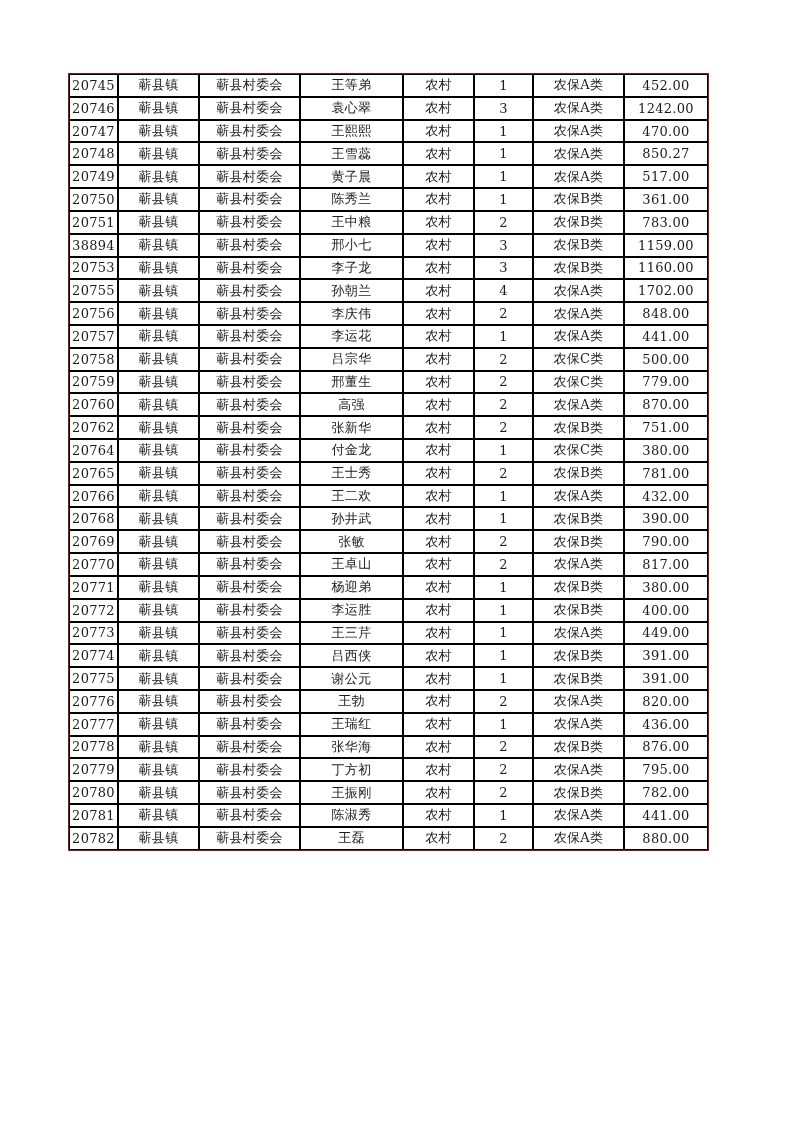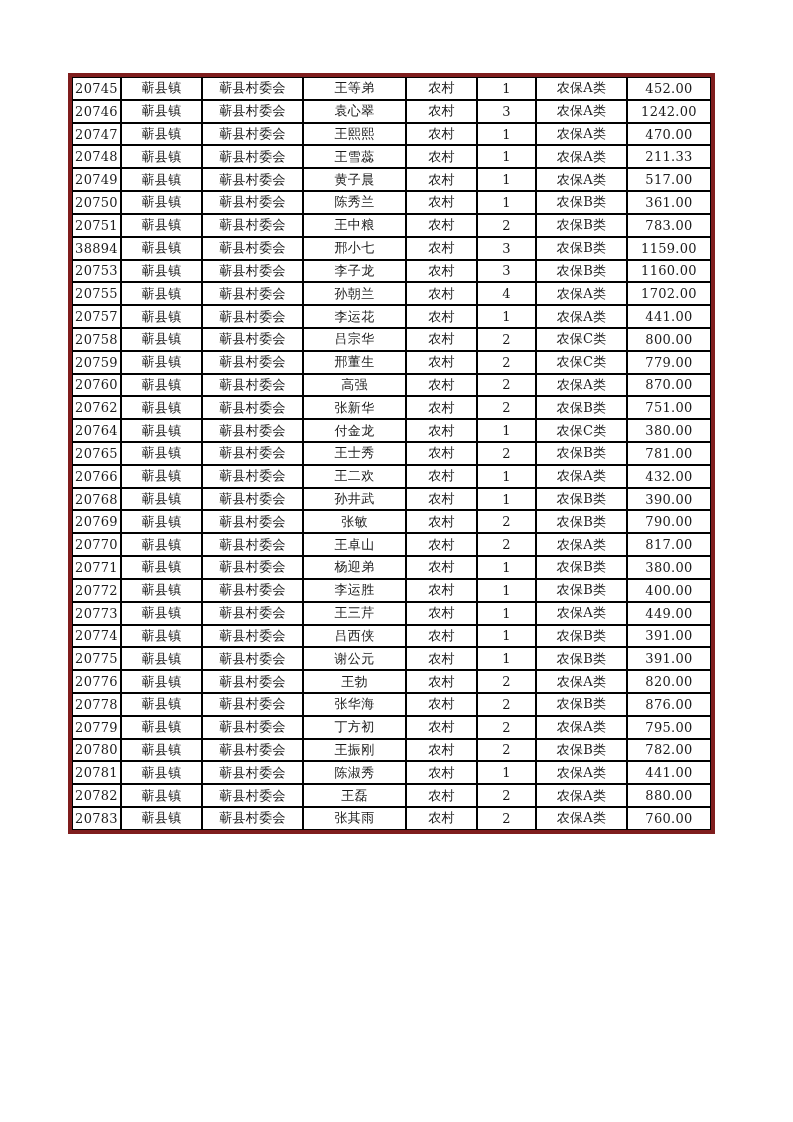--- a/index.html
+++ b/index.html
@@ -16,21 +16,21 @@
     font-family: "DejaVu Serif", "Liberation Serif", serif;
   }
   table.grid {
     position: absolute;
     left: 68px;
     top: 73px;
     width: 639px;
     border-collapse: separate;
     border-spacing: 0;
     table-layout: fixed;
-    border: 4px solid #7f1d1d;
+    border: 1px solid #7f1d1d;
   }
   table.grid td {
     box-sizing: border-box;
     border: 1px solid #000000;
     height: 22.82px;
     padding: 0 2px;
     text-align: center;
     vertical-align: middle;
     font-size: 13px;
     color: #1b1b1b;
@@ -87,21 +87,21 @@
           <td>470.00</td>
         </tr>
         <tr>
           <td>20748</td>
           <td>蕲县镇</td>
           <td>蕲县村委会</td>
           <td>王雪蕊</td>
           <td>农村</td>
           <td>1</td>
           <td>农保A类</td>
-          <td>211.33</td>
+          <td>850.27</td>
         </tr>
         <tr>
           <td>20749</td>
           <td>蕲县镇</td>
           <td>蕲县村委会</td>
           <td>黄子晨</td>
           <td>农村</td>
           <td>1</td>
           <td>农保A类</td>
           <td>517.00</td>
@@ -150,38 +150,48 @@
           <td>20755</td>
           <td>蕲县镇</td>
           <td>蕲县村委会</td>
           <td>孙朝兰</td>
           <td>农村</td>
           <td>4</td>
           <td>农保A类</td>
           <td>1702.00</td>
         </tr>
         <tr>
+          <td>20756</td>
+          <td>蕲县镇</td>
+          <td>蕲县村委会</td>
+          <td>李庆伟</td>
+          <td>农村</td>
+          <td>2</td>
+          <td>农保A类</td>
+          <td>848.00</td>
+        </tr>
+        <tr>
           <td>20757</td>
           <td>蕲县镇</td>
           <td>蕲县村委会</td>
           <td>李运花</td>
           <td>农村</td>
           <td>1</td>
           <td>农保A类</td>
           <td>441.00</td>
         </tr>
         <tr>
           <td>20758</td>
           <td>蕲县镇</td>
           <td>蕲县村委会</td>
           <td>吕宗华</td>
           <td>农村</td>
           <td>2</td>
           <td>农保C类</td>
-          <td>800.00</td>
+          <td>500.00</td>
         </tr>
         <tr>
           <td>20759</td>
           <td>蕲县镇</td>
           <td>蕲县村委会</td>
           <td>邢董生</td>
           <td>农村</td>
           <td>2</td>
           <td>农保C类</td>
           <td>779.00</td>
@@ -320,20 +330,30 @@
           <td>20776</td>
           <td>蕲县镇</td>
           <td>蕲县村委会</td>
           <td>王勃</td>
           <td>农村</td>
           <td>2</td>
           <td>农保A类</td>
           <td>820.00</td>
         </tr>
         <tr>
+          <td>20777</td>
+          <td>蕲县镇</td>
+          <td>蕲县村委会</td>
+          <td>王瑞红</td>
+          <td>农村</td>
+          <td>1</td>
+          <td>农保A类</td>
+          <td>436.00</td>
+        </tr>
+        <tr>
           <td>20778</td>
           <td>蕲县镇</td>
           <td>蕲县村委会</td>
           <td>张华海</td>
           <td>农村</td>
           <td>2</td>
           <td>农保B类</td>
           <td>876.00</td>
         </tr>
         <tr>
@@ -368,26 +388,16 @@
         </tr>
         <tr>
           <td>20782</td>
           <td>蕲县镇</td>
           <td>蕲县村委会</td>
           <td>王磊</td>
           <td>农村</td>
           <td>2</td>
           <td>农保A类</td>
           <td>880.00</td>
-        </tr>
-        <tr>
-          <td>20783</td>
-          <td>蕲县镇</td>
-          <td>蕲县村委会</td>
-          <td>张其雨</td>
-          <td>农村</td>
-          <td>2</td>
-          <td>农保A类</td>
-          <td>760.00</td>
         </tr>
       </tbody>
   </table>
 </div>
 
 </body></html>

